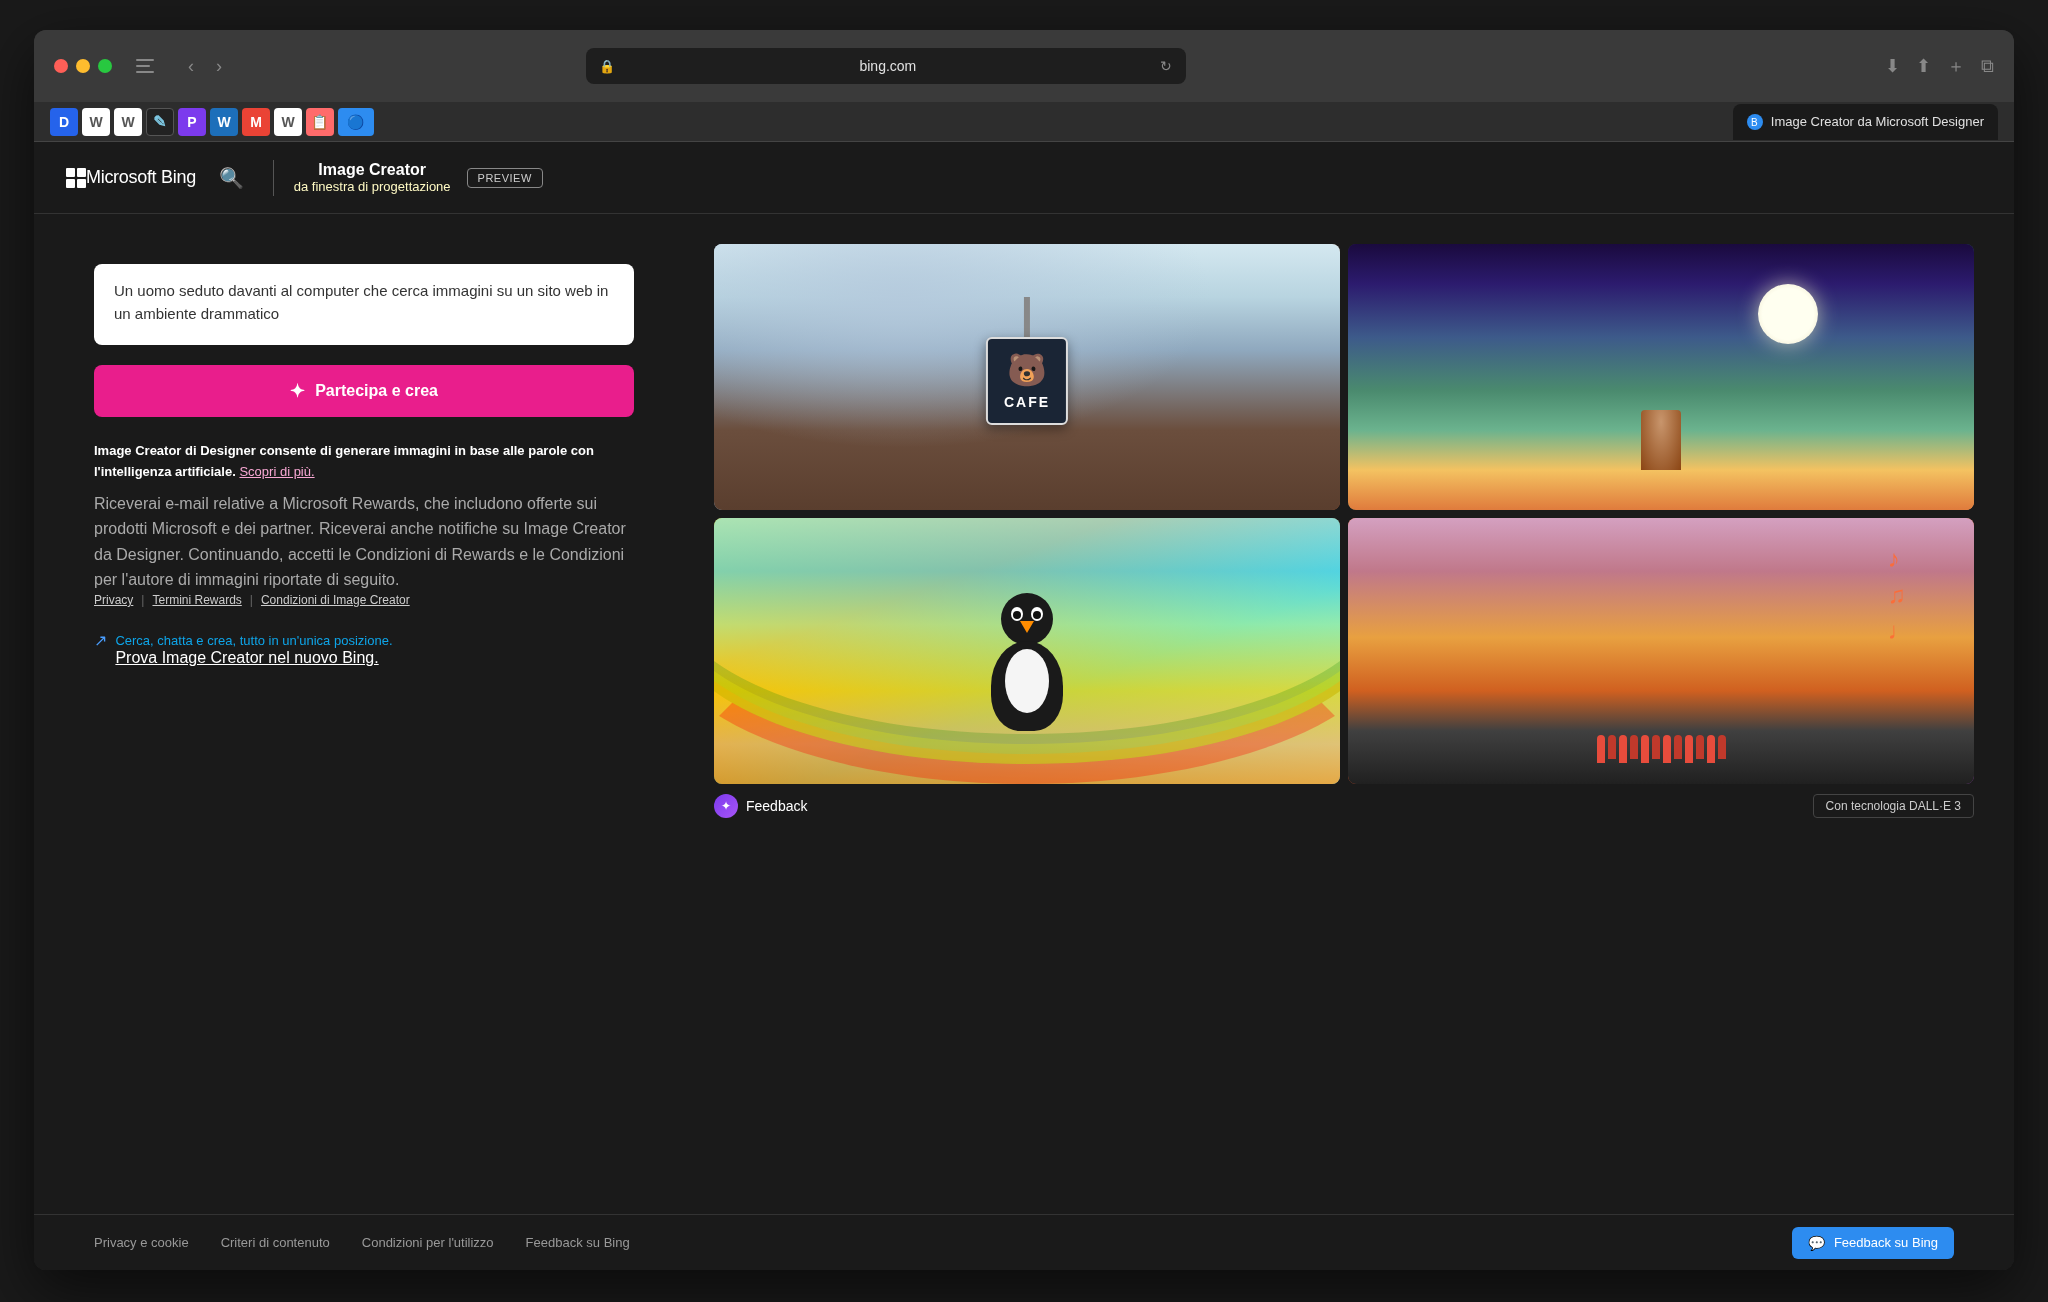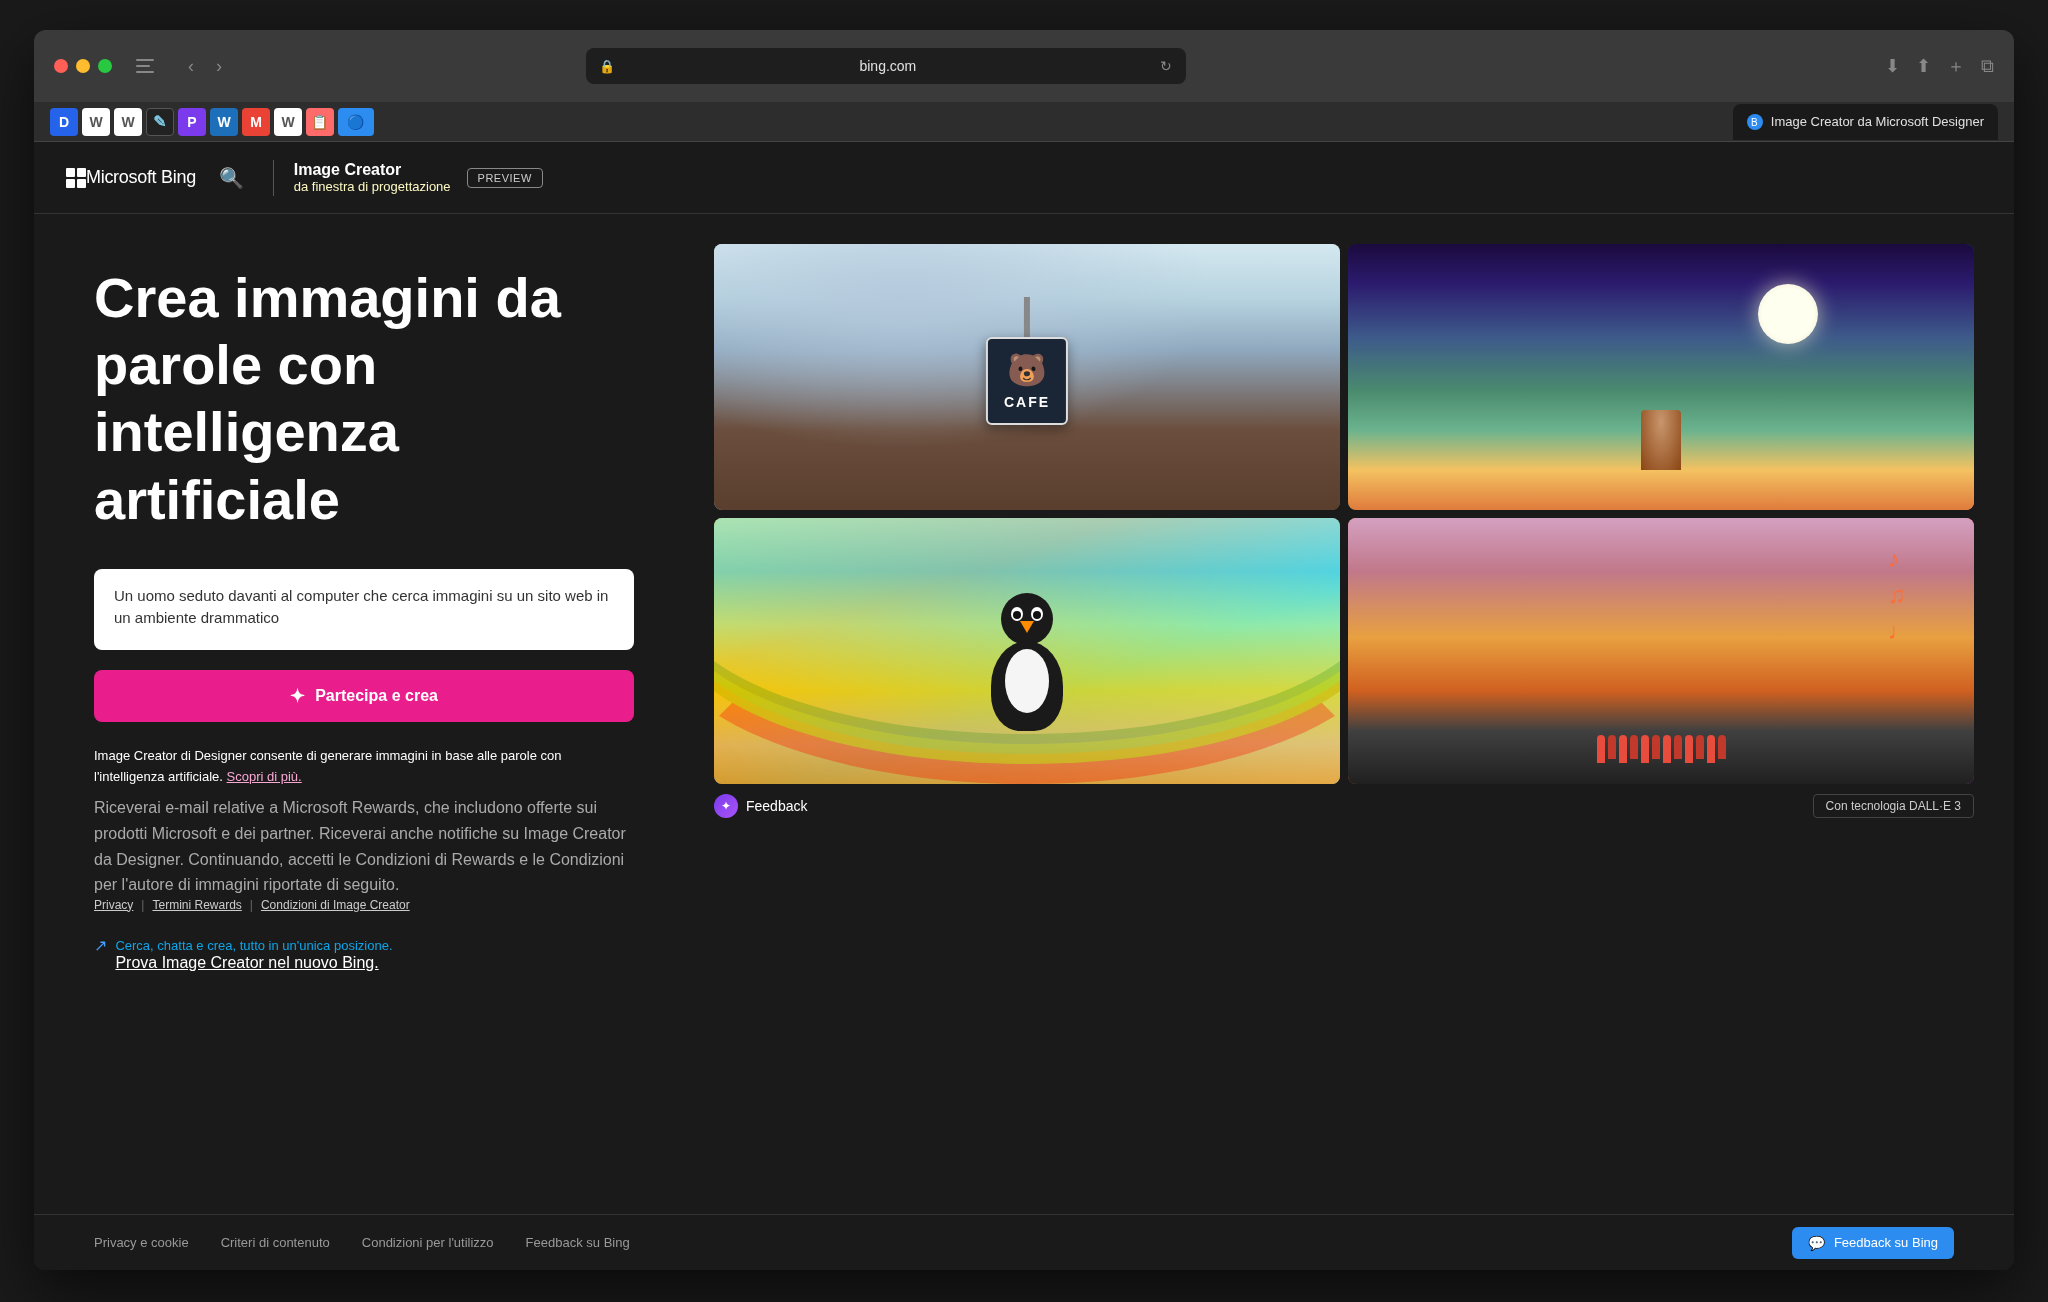--- a/index.html
+++ b/index.html
@@ -236,20 +236,21 @@
 
     .image-creator-header {
       display: flex;
       flex-direction: column;
     }
 
     .ic-title {
       color: #ffffff;
       font-size: 16px;
       font-weight: 600;
+      text-align: center;
     }
 
     .ic-subtitle {
       color: #fef9c3;
       font-size: 13px;
     }
 
     .preview-badge {
       border: 1px solid #888;
       color: #ccc;
@@ -320,21 +321,21 @@
     }
 
     .sparkle-icon { font-size: 18px; }
 
     .info-text {
       color: #ffffff;
       font-size: 13px;
       line-height: 1.6;
       margin-bottom: 8px;
     }
-    .info-text strong { font-weight: 400; }
+    .info-text strong { font-weight: 700; }
 
     .info-link {
       color: #f9a8d4;
       text-decoration: underline;
       cursor: pointer;
     }
 
     .small-text {
       color: #aaa;
       font-size: 16px;
@@ -832,21 +833,20 @@
       <div class="image-creator-header">
         <span class="ic-title">Image Creator</span>
         <span class="ic-subtitle">da finestra di progettazione</span>
       </div>
       <span class="preview-badge">PREVIEW</span>
     </div>
 
     <div class="page-main">
 
       <div class="left-panel">
-        <h1 class="hero-title">Crea immagini da parole con intelligenza artificiale</h1>
 
         <div class="prompt-input-wrapper">
           <textarea class="prompt-input" rows="2" style="">Un uomo seduto davanti al computer che cerca immagini su un sito web in un ambiente drammatico</textarea>
         </div>
 
         <button class="create-btn">
           <span class="sparkle-icon">✦</span>
           <span>Partecipa e crea</span>
         </button>
 

